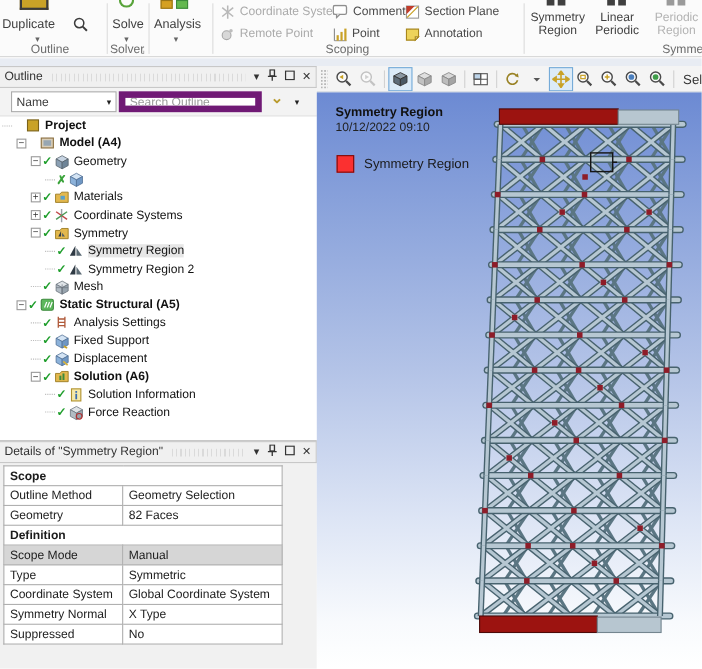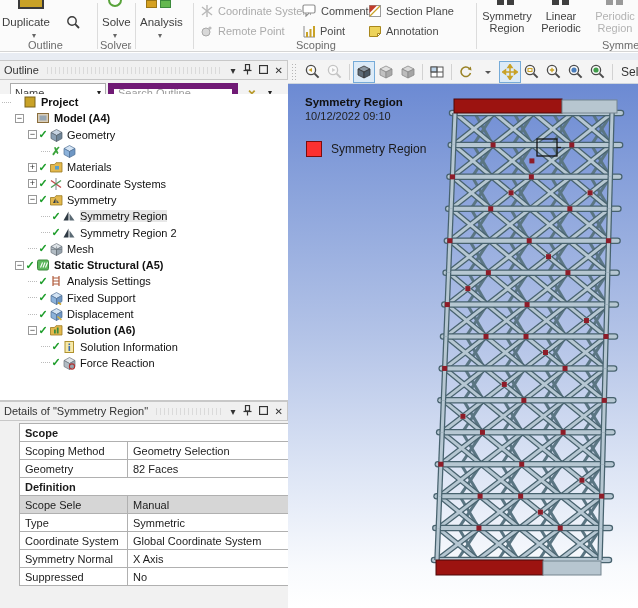--- a/index.html
+++ b/index.html
@@ -28,31 +28,31 @@
   .wicons { display:flex; align-items:center; gap:7px; color:#333; }
   .wicons span { cursor:pointer; font-size:10px; }
 
   #outline-toolbar { position:absolute; left:0; top:80px; width:288px; height:26px; background:#f3f3f3; border-bottom:1px solid #ddd; }
   .combo { position:absolute; left:10px; top:3px; width:96px; height:19px; background:#fff; border:1px solid #ababab; display:flex; align-items:center; padding:0 4px; justify-content:space-between; }
   .searchbox { position:absolute; left:108px; top:3px; width:130px; height:19px; background:#fff; border:6px solid #701a75; padding:0 4px; font-size:11px; color:#333; font-family:"Liberation Sans",sans-serif; }
   .searchbox::placeholder { color:#9b9b9b; }
   .goldchev { position:absolute; left:246px; top:1px; color:#b99b2e; font-size:14px; font-weight:bold; }
   .minicaret { position:absolute; left:268px; top:8px; font-size:8px; color:#222; }
 
-  #tree { position:absolute; left:0; top:94px; width:313px; height:292px; background:#fff; overflow:hidden; }
+  #tree { position:absolute; left:0; top:106px; width:313px; height:292px; background:#fff; overflow:hidden; }
   .trow { height:16.3px; display:flex; align-items:center; white-space:nowrap; }
   .expbox { width:9px; height:9px; border:1px solid #999; background:#fff; font-size:9px; line-height:7px; text-align:center; color:#333; flex:none; }
   .mark { width:12px; text-align:center; font-weight:bold; font-size:11px; flex:none; }
   .ticon { width:15px; height:14px; flex:none; margin-right:3px; }
   .tlabel { color:#111; }
   .tlabel.b { font-weight:bold; }
   .tlabel.sel { background:#e7e7e7; }
 
   #details-panel { position:absolute; left:0; top:400px; width:288px; height:208px; background:#f1f1f1; border-top:1px solid #c8c8c8;}
-  #dtable { position:absolute; left:19px; top:22px; width:282px; border-collapse:collapse; }
+  #dtable { position:absolute; left:3px; top:22px; width:254px; border-collapse:collapse; }
   #dtable td { border:1px solid #b0b0b0; height:18px; padding:0 5px; font-size:11px; color:#1c1c1c; background:#fff; }
   #dtable td.hdr { font-weight:bold; border-left:1px solid #b0b0b0; }
   #dtable tr.sel td { background:#d6d6d6; }
   #dtable td.k { width:108px; }
 
   
   #gfx-toolbar { position:absolute; left:288px; top:60px; width:350px; height:24px; background:#f4f4f4; border-bottom:1px solid #cfd6de; display:flex; align-items:center; overflow:hidden; }
   .drag-dots { width:7px; height:18px; margin:0 4px 0 3px; background:radial-gradient(circle,#b5b5b5 0.8px,transparent 1px); background-size:3px 3px; flex:none; }
   .gbtn { width:22px; height:22px; display:flex; align-items:center; justify-content:center; flex:none; border:1px solid transparent; }
   .gbtn.active { border:1px solid #76abd8; background:#dcebf8; }
@@ -377,45 +377,45 @@
             </svg></span>
         <span>✕</span>
       </div>
     </div>
     <table id="dtable">
         <tbody>
           <tr>
             <td colspan="2" class="hdr">Scope</td>
           </tr>
           <tr>
-            <td class="k">Scoping Method</td>
+            <td class="k">Outline Method</td>
             <td>Geometry Selection</td>
           </tr>
           <tr>
             <td class="k">Geometry</td>
             <td>82 Faces</td>
           </tr>
           <tr>
             <td colspan="2" class="hdr">Definition</td>
           </tr>
           <tr class="sel">
-            <td class="k">Scope Sele</td>
+            <td class="k">Scope Mode</td>
             <td>Manual</td>
           </tr>
           <tr>
             <td class="k">Type</td>
             <td>Symmetric</td>
           </tr>
           <tr>
             <td class="k">Coordinate System</td>
             <td>Global Coordinate System</td>
           </tr>
           <tr>
             <td class="k">Symmetry Normal</td>
-            <td>X Axis</td>
+            <td>X Type</td>
           </tr>
           <tr>
             <td class="k">Suppressed</td>
             <td>No</td>
           </tr>
         </tbody>
       </table>
   </div>
 
   <div id="gfx-toolbar">

